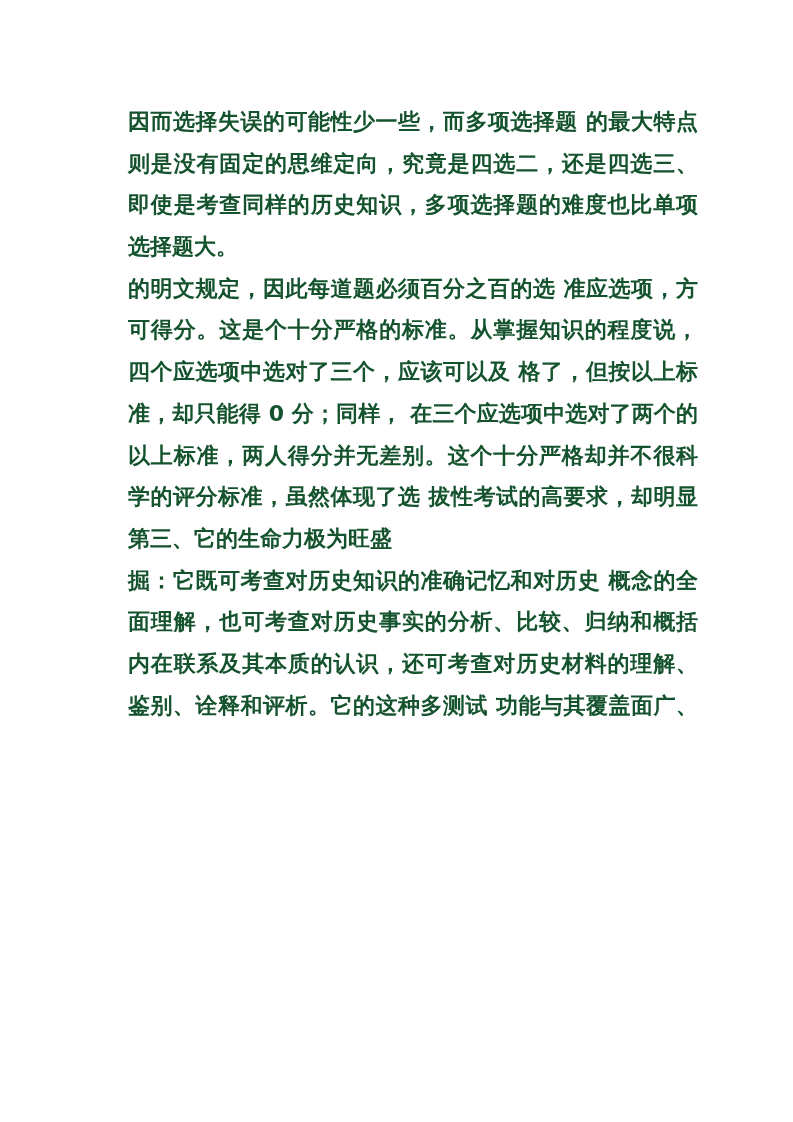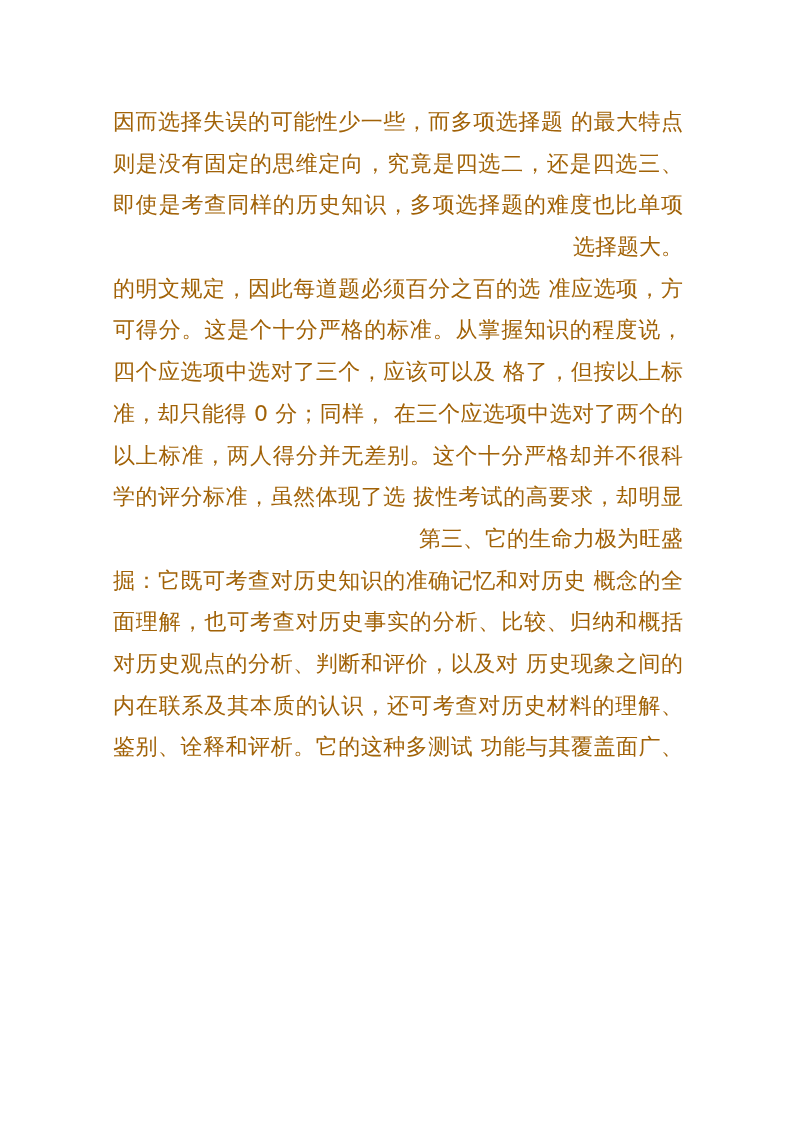--- a/index.html
+++ b/index.html
@@ -16,36 +16,36 @@
   }
   .page {
     position: absolute;
     left: 0; top: 0;
     width: 793px;
     height: 1122px;
     background: #ffffff;
   }
   .text-block {
     position: absolute;
-    left: 113px;
+    left: 128px;
     top: 101px;
     width: 570px;
     font-size: 22px;
     line-height: 41.7px;
-    color: #a16207;
-    font-weight: 400;
+    color: #14532d;
+    font-weight: 700;
   }
   .line {
     white-space: nowrap;
     text-align: justify;
     text-align-last: justify;
     height: 41.7px;
   }
   .line.short {
-    text-align: right;
+    text-align: left;
     text-align-last: auto;
   }
 </style>
 </head>
 <body>
 
 <div class="page">
   <div class="text-block">
     <div class="line">因而选择失误的可能性少一些，而多项选择题 的最大特点</div>
     <div class="line">则是没有固定的思维定向，究竟是四选二，还是四选三、</div>
@@ -53,17 +53,16 @@
     <div class="line short">选择题大。</div>
     <div class="line">的明文规定，因此每道题必须百分之百的选 准应选项，方</div>
     <div class="line">可得分。这是个十分严格的标准。从掌握知识的程度说，</div>
     <div class="line">四个应选项中选对了三个，应该可以及 格了，但按以上标</div>
     <div class="line">准，却只能得 0 分；同样， 在三个应选项中选对了两个的</div>
     <div class="line">以上标准，两人得分并无差别。这个十分严格却并不很科</div>
     <div class="line">学的评分标准，虽然体现了选 拔性考试的高要求，却明显</div>
     <div class="line short">第三、它的生命力极为旺盛</div>
     <div class="line">掘：它既可考查对历史知识的准确记忆和对历史 概念的全</div>
     <div class="line">面理解，也可考查对历史事实的分析、比较、归纳和概括</div>
-    <div class="line">对历史观点的分析、判断和评价，以及对 历史现象之间的</div>
     <div class="line">内在联系及其本质的认识，还可考查对历史材料的理解、</div>
     <div class="line">鉴别、诠释和评析。它的这种多测试 功能与其覆盖面广、</div>
   </div>
 </div>
 
 </body></html>

